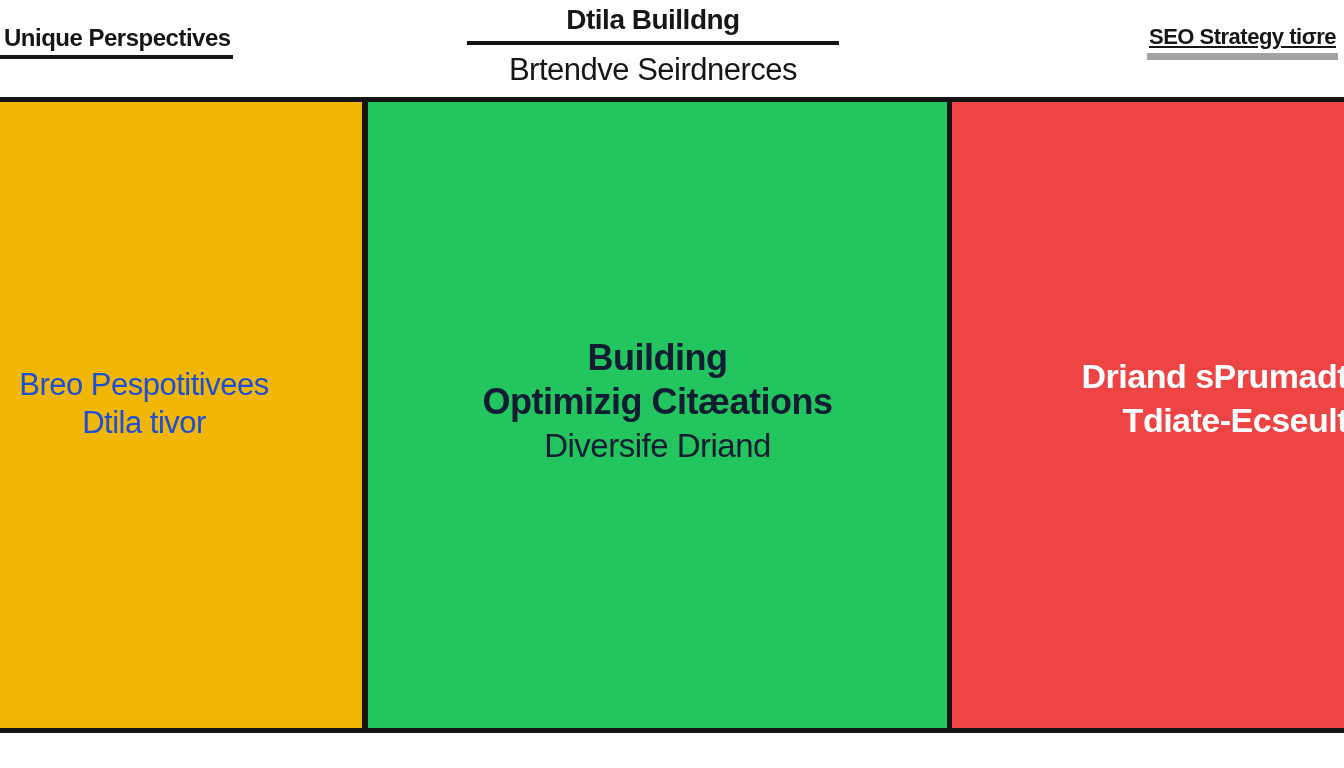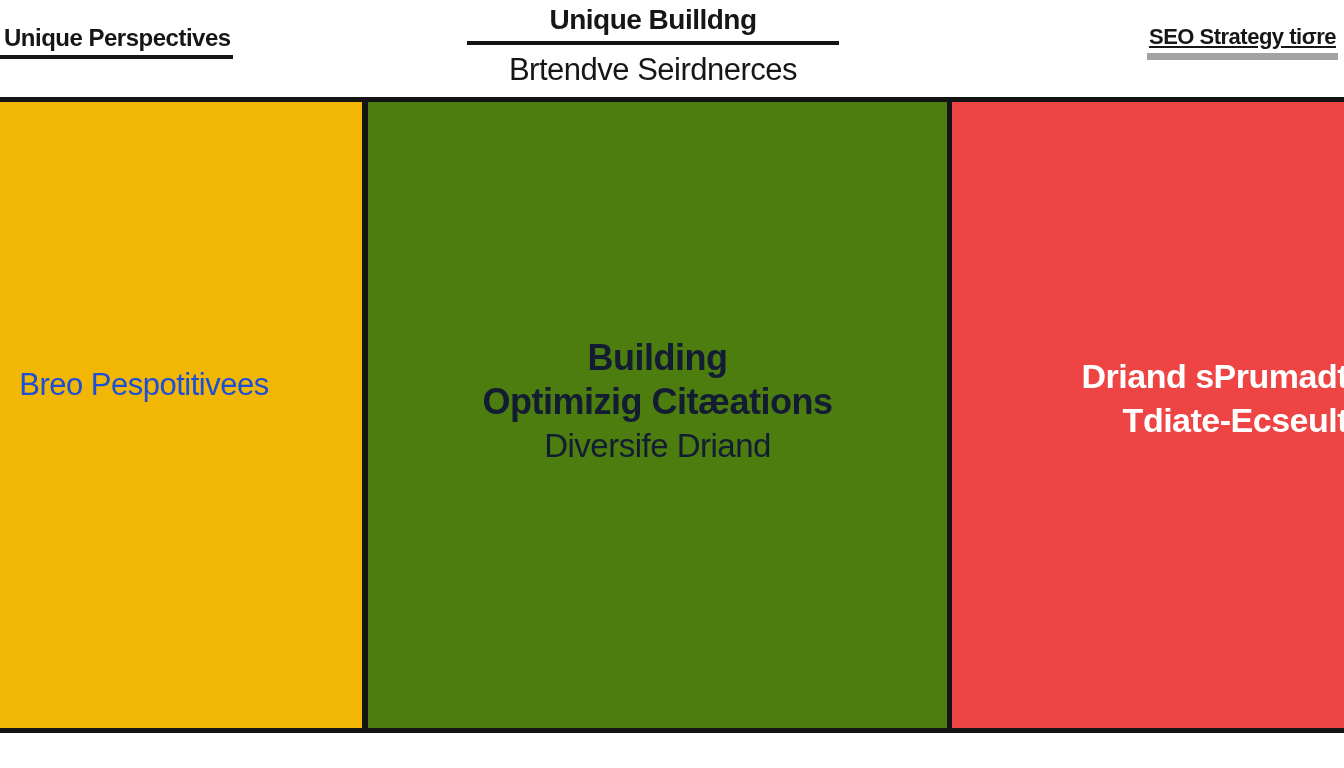--- a/index.html
+++ b/index.html
@@ -112,39 +112,40 @@
   }
 </style>
 </head>
 <body>
 
 <div class="page">
 
   <div class="hdr-left">Unique Perspectives</div>
 
   <div class="hdr-center">
-    <div class="hdr-center-title">Unique Builldng</div>
+    <div class="hdr-center-title">Dtila Builldng</div>
     <div class="hdr-center-rule" style="background-color: rgb(20, 20, 20);"></div>
     <div class="hdr-center-subtitle">Brtendve Seirdnerces</div>
   </div>
 
   <div class="hdr-right">SEO Strategy tiσre</div>
 
   <div class="rule-top" style="background-color: rgb(20, 20, 20);"></div>
   <div class="rule-bottom" style="background-color: rgb(20, 20, 20);"></div>
 
   <div class="col col-left" style="background-color: rgb(242, 183, 5);">
     <div class="col-left-text" style="color: #1d4ed8;">
       <div>Breo Pespotitivees</div>
+      <div>Dtila tivor</div>
     </div>
   </div>
 
   <div class="col-divider-1" style="background-color: rgb(20, 20, 20);"></div>
 
-  <div class="col col-center" style="background-color: #4d7c0f;">
+  <div class="col col-center" style="background-color: #22c55e;">
     <div class="col-center-text" style="color: rgb(18, 28, 51);">
       <div class="line-bold">Building</div>
       <div class="line-bold">Optimizig Citæations</div>
       <div class="line-normal">Diversife Driand</div>
     </div>
   </div>
 
   <div class="col-divider-2" style="background-color: rgb(20, 20, 20);"></div>
 
   <div class="col col-right" style="background-color: #ef4444;">

